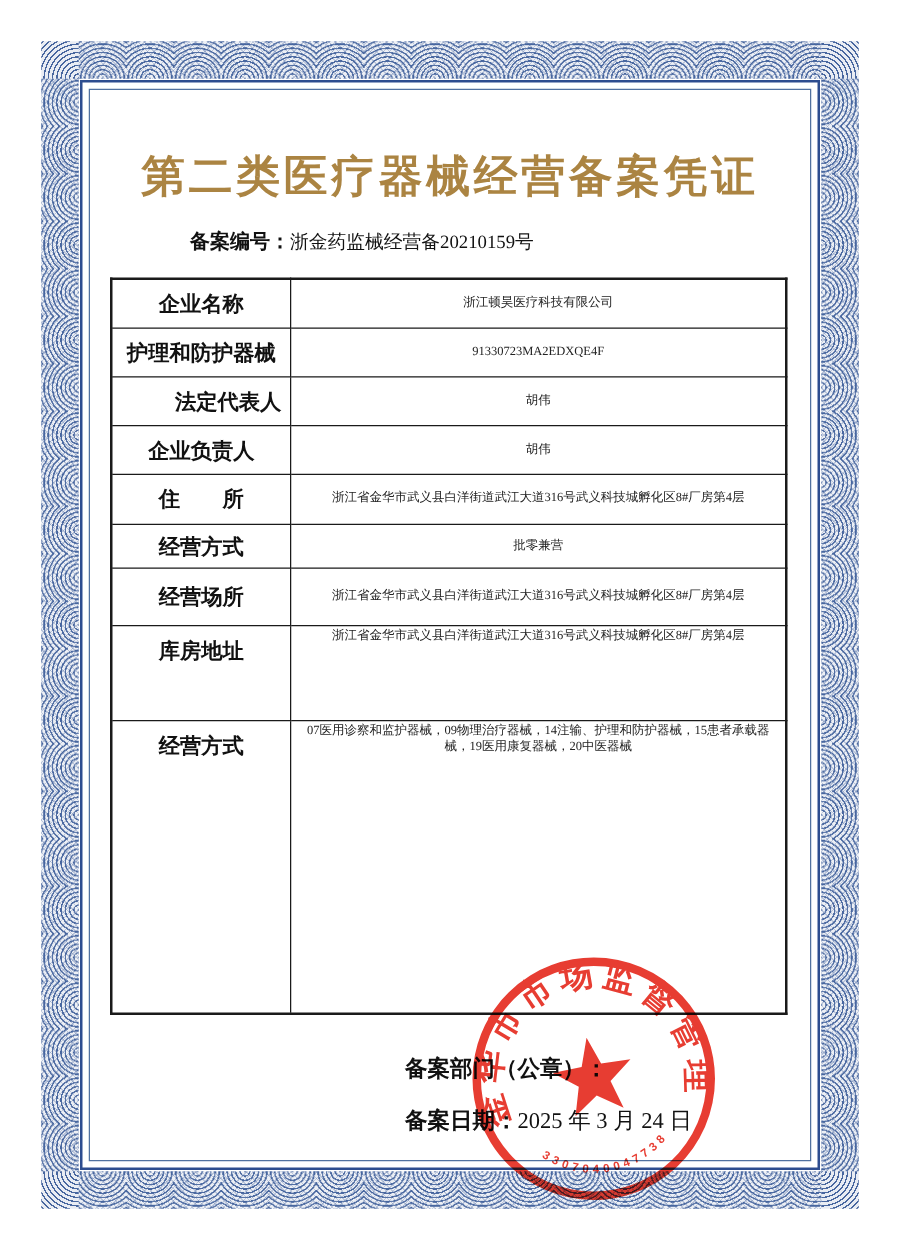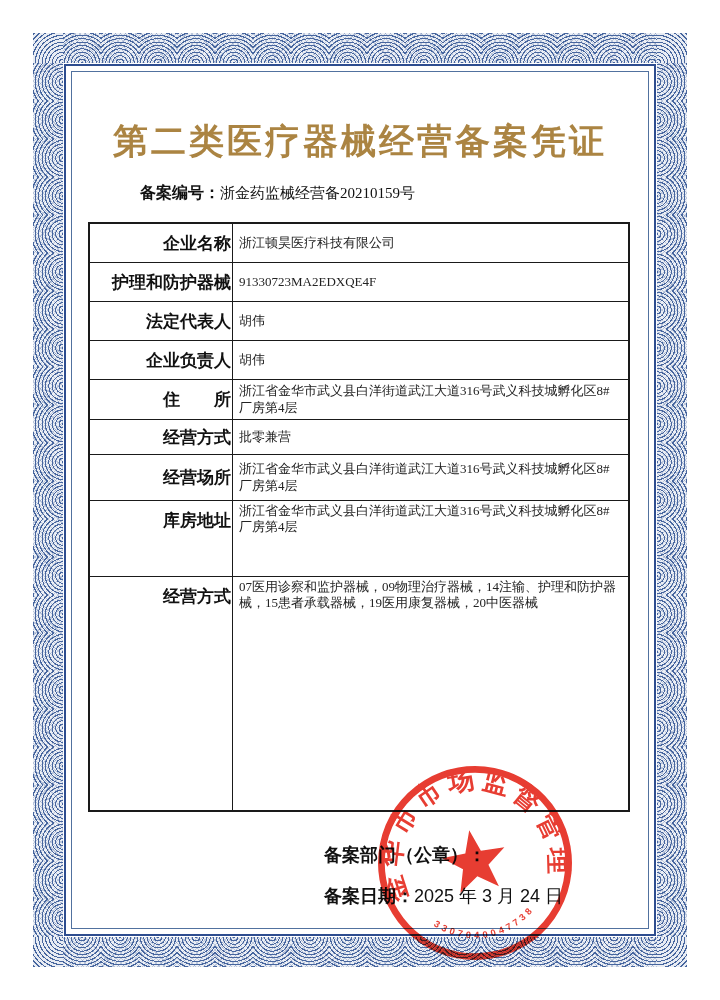--- a/index.html
+++ b/index.html
@@ -72,58 +72,59 @@
     position:absolute; top:118px; left:0; width:100%;
     text-align:center;
     font-family:"Liberation Serif", serif;
     font-weight:bold; font-size:35px; letter-spacing:3px;
     color:#ab8442;
   }
   .filing-line {
     position:absolute; left:140px; top:183px;
     font-size:16px; color:#111;
   }
-  .filing-line .lbl { font-weight:bold; font-family:"Liberation Sans", sans-serif; }
+  .filing-line .lbl { font-weight:bold; font-family:"Liberation Sans", sans-serif;margin-left:12px; }
   .filing-line .val { font-family:"Liberation Serif", serif; font-size:15px; }
 
   table.cert-table {
     position:absolute; left:88px; top:222px;
     width:542px; border-collapse:collapse; table-layout:fixed;
     border:2px solid #1a1a1a;
   }
   .cert-table td { border:1.5px solid #1a1a1a; overflow:hidden; }
   .cert-table td.lbl {
-    width:140px; text-align:right; vertical-align:middle;
+    width:140px; text-align:center; vertical-align:middle;
     font-weight:bold; font-size:17px; color:#111;
     font-family:"Liberation Sans", sans-serif;
     margin-left:21px;
   }
   .cert-table td.val {
     vertical-align:middle; padding:2px 6px;
     font-family:"Liberation Serif", serif;
-    font-size:13px; line-height:1.25; color:#222;
+    font-size:10px; line-height:1.25; color:#222;
     word-break:break-all;
+    text-align:center;
   }
   tr.r1 td { height:34px; }  tr.r2 td { height:34px; }
   tr.r3 td { height:34px;padding-left:44px; }  tr.r4 td { height:34px; }
   tr.r5 td { height:35px; }  tr.r6 td { height:30px; }
   tr.r7 td { height:41px; }  tr.r8 td { height:66px; }
   tr.r9 td { height:224px; }
   tr.r8 td.val, tr.r9 td.val { vertical-align:top; }
   tr.r8 td.lbl, tr.r9 td.lbl { vertical-align:top; padding-top:8px; }
 
   .footer-dept {
     position:absolute; left:324px; top:843px;
     font-weight:bold; font-size:18px; color:#111;
   }
   .footer-date {
     position:absolute; left:324px; top:884px;
     font-weight:bold; font-size:18px; color:#111;
   }
-  .footer-date .val { font-family:Liberation Sans, sans-serif; font-weight:normal; }
+  .footer-date .val { font-family:Liberation Serif, serif; font-weight:normal; }
 
   .stamp {
     position:absolute; left:371px; top:759px;
     width:208px; height:208px;
     transform:rotate(-10deg);
     opacity:0.9;
     mix-blend-mode:multiply;
     pointer-events:none;
   }
 </style>

